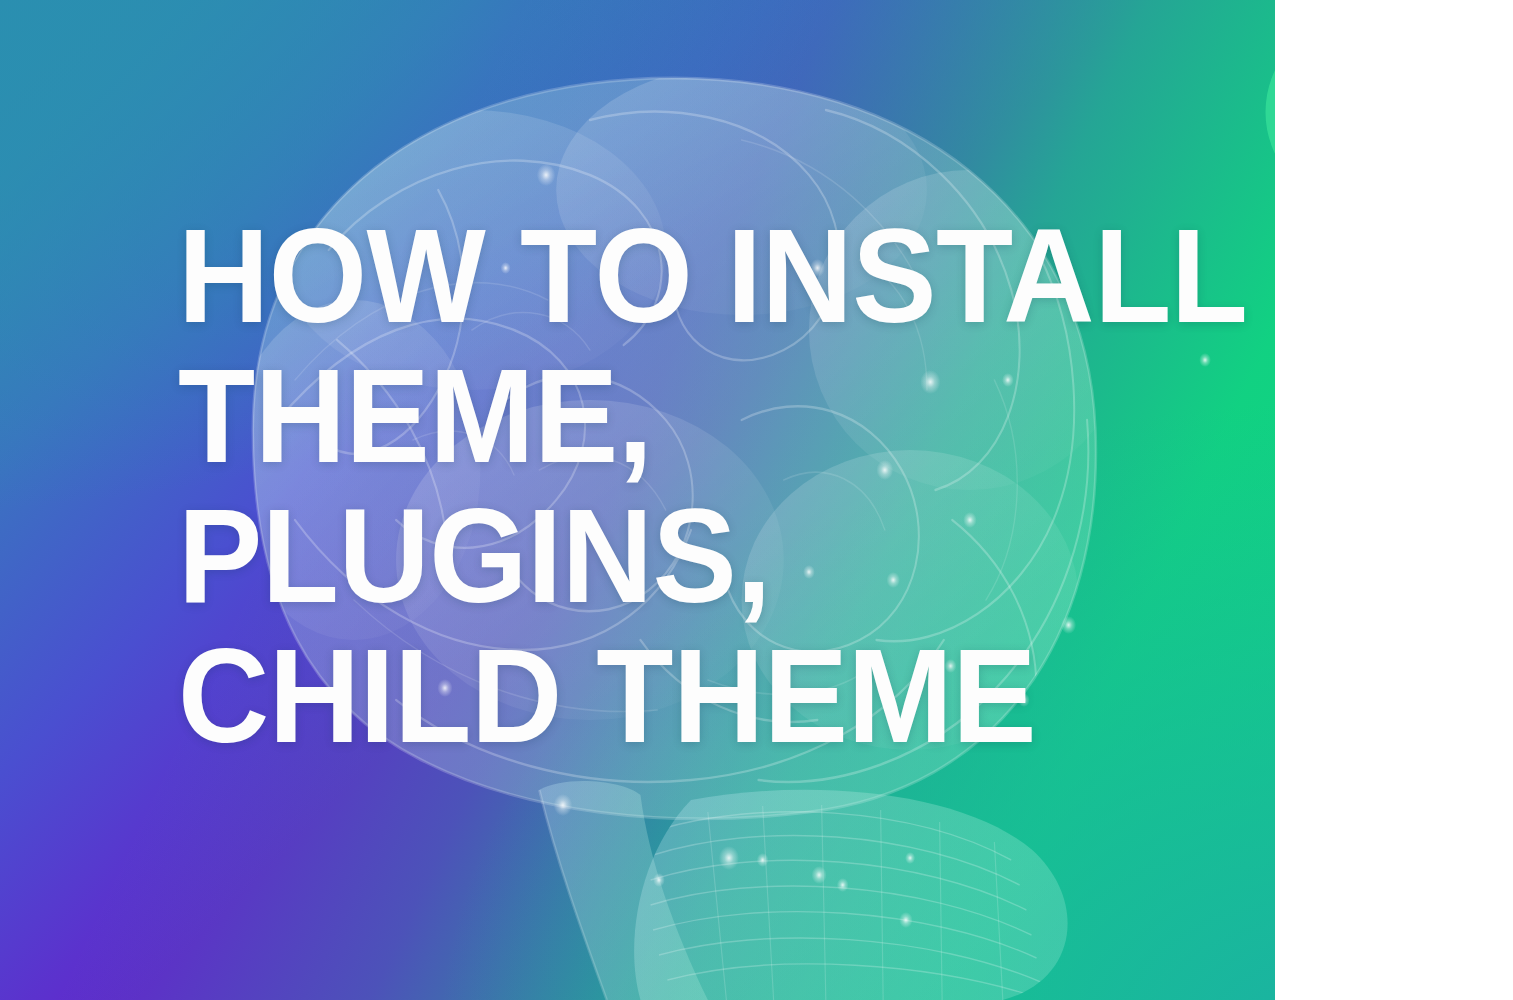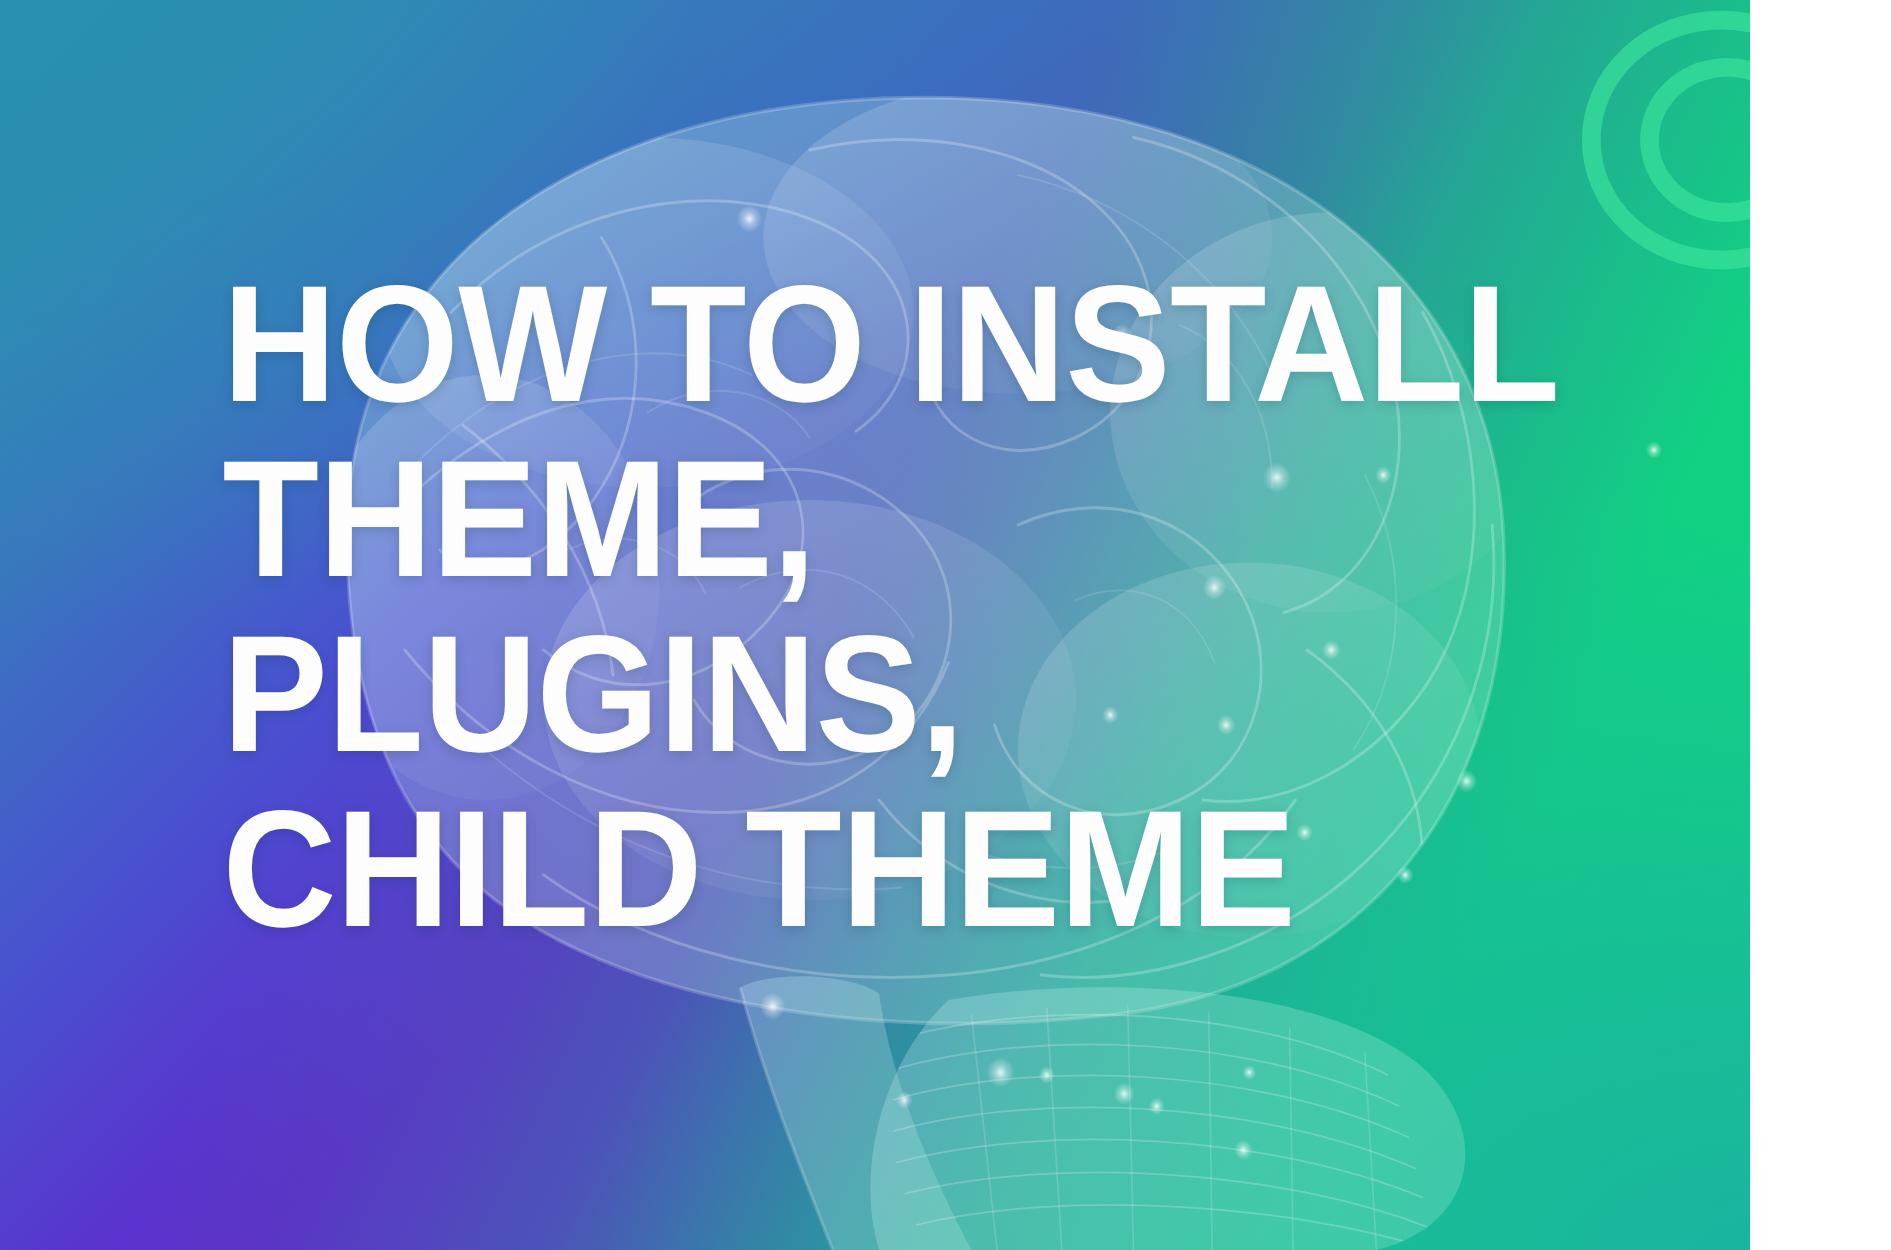--- a/index.html
+++ b/index.html
@@ -8,21 +8,21 @@
     padding: 0;
     background: #ffffff;
   }
   body {
     font-family: "Liberation Sans", sans-serif;
   }
 
   
   .banner {
     position: relative;
-    width: 1400px;
+    width: 1275px;
     height: 1000px;
     overflow: hidden;
     
     background:
       linear-gradient(135deg,
         #2a8fb0 0%,
         #2f8ab4 8%,
         #3a74c0 20%,
         #4a4fd0 34%,
         #6226cc 50%,

